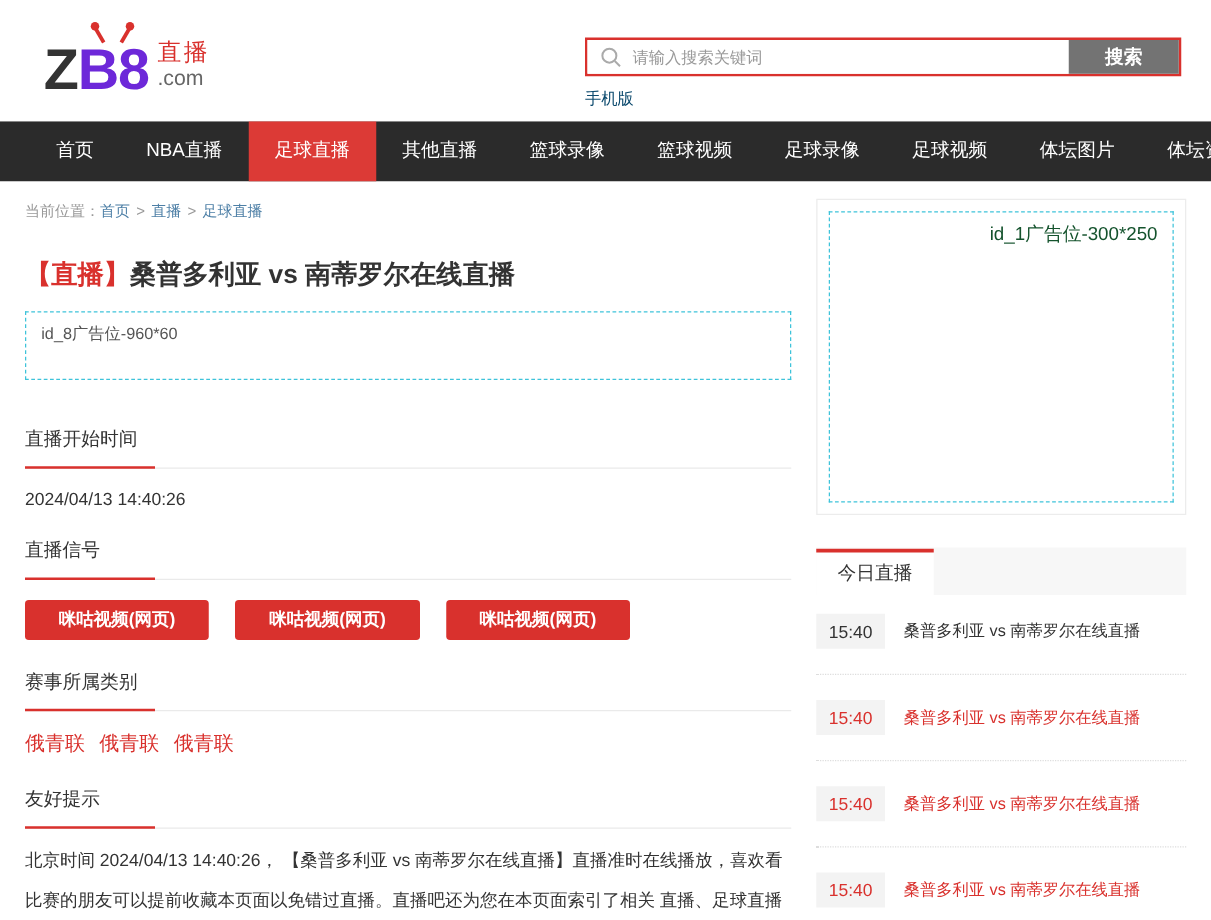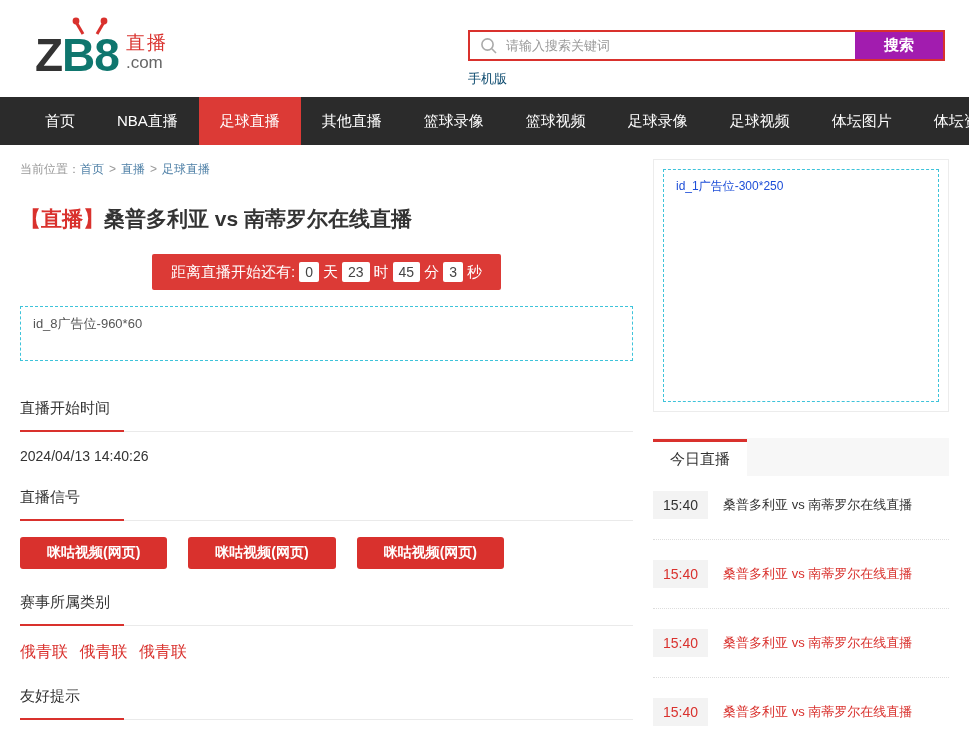--- a/index.html
+++ b/index.html
@@ -6,31 +6,31 @@
   html,body { background:#fff; }
   body {
     width:969px; height:736px; overflow:hidden; position:relative;
     font-family:"Liberation Sans","DejaVu Sans",sans-serif; color:#333;
   }
   
   .header { position:relative; height:97px; background:#fff; }
   .logo { position:absolute; left:35px; top:20px; display:flex; cursor:pointer; }
   .logo-text { font-size:46px; font-weight:bold; line-height:1; padding-top:12px; letter-spacing:-1px; position:relative; }
   .logo-z { color:#333; }
-  .logo-b8 { color:#0f766e; }
+  .logo-b8 { color:#6d28d9; }
   .antennas { position:absolute; left:36px; top:-3px; }
   .logo-right { margin-left:7px; padding-top:13px; }
   .logo-zhibo { color:#d9312d; font-size:19px; letter-spacing:2px; line-height:1.1; }
   .logo-com { color:#666; font-size:17px; line-height:1.1; }
   .search-area { position:absolute; left:468px; top:30px; width:477px; }
   .search-box { display:flex; align-items:center; border:2px solid #d9312d; height:31px; background:#fff; position:relative; }
   .search-icon { position:absolute; left:10px; top:5px; }
   .search-input { flex:1; height:100%; border:none; outline:none; padding:0 8px 0 36px; font-size:13px; color:#333; font-family:inherit; }
   .search-input::placeholder { color:#999; }
-  .search-btn { width:88px; height:100%; background:#a21caf; color:#fff; border:none; font-size:15px; font-weight:bold; cursor:pointer; font-family:inherit; }
+  .search-btn { width:88px; height:100%; background:#737373; color:#fff; border:none; font-size:15px; font-weight:bold; cursor:pointer; font-family:inherit; }
   .mobile-link { display:inline-block; margin-top:9px; color:#0c4a6e; font-size:13px; text-decoration:none; cursor:pointer; }
   
   .nav { height:48px; background:#2b2b2b; display:flex; padding-left:24px; }
   .nav-item { color:#fff; font-size:15px; line-height:48px; padding:0 21px; cursor:pointer; white-space:nowrap; }
   .nav-item.active { background:#dc3a36; }
   
   .content { display:flex; padding:0 20px; margin-top:14px; align-items:flex-start; }
   .left-col { flex:1; min-width:0; }
   .right-col { width:296px; margin-left:20px; flex-shrink:0; }
   
@@ -51,21 +51,21 @@
   .section-title { font-size:15px; color:#333; padding-bottom:13px; border-bottom:1px solid #eaeaea; position:relative; }
   .section-title::after { content:""; position:absolute; left:0; bottom:-1px; width:104px; height:2px; background:#d9312d; }
   .start-time-value { margin-top:16px; font-size:14px; color:#333; }
   .signal-buttons { margin-top:16px; display:flex; }
   .signal-btn { background:#d9312d; color:#fff; border:none; font-size:14px; font-weight:bold; padding:7px 27px; border-radius:3px; margin-right:21px; cursor:pointer; font-family:inherit; }
   .category-links { margin-top:16px; font-size:16px; }
   .category-link { color:#d9312d; margin-right:7px; cursor:pointer; text-decoration:none; }
   .notice-text { margin-top:9px; font-size:14px; color:#333; line-height:32px; }
   
   .side-ad-box { border:1px solid #ececec; padding:9px; }
-  .side-ad-inner { border:1px dashed #3ec3da; height:233px; padding:8px 12px; font-size:12px; color:#1d4ed8; }
+  .side-ad-inner { border:1px dashed #3ec3da; height:233px; padding:8px 12px; font-size:15px; color:#14532d;text-align:right; }
   .today-module { margin-top:26px; }
   .today-header { background:#f7f7f7; height:38px; display:flex;align-items:flex-end; }
   .today-tab { background:#fff; border-top:3px solid #d9312d; line-height:34px; padding:0 17px; font-size:15px; color:#333; cursor:pointer; }
   .today-item { display:flex; align-items:center; padding:20px 0; border-bottom:1px dotted #ddd; cursor:pointer; }
   .today-item:first-child { padding-top:15px; }
   .today-item:last-child { border-bottom:none; }
   .time-badge { background:#f3f3f3; font-size:14px; color:#333; padding:6px 10px; margin-right:15px; }
   .item-title { font-size:13px; color:#333; }
   .today-item.hot .time-badge, .today-item.hot .item-title { color:#d9312d; }
 </style>
@@ -115,33 +115,20 @@
 
 <div class="content">
   <div class="left-col">
 
     <div class="breadcrumb">
       <span>当前位置：</span><span class="crumb-link">首页</span><span class="crumb-sep">&gt;</span><span class="crumb-link">直播</span><span class="crumb-sep">&gt;</span><span class="crumb-link">足球直播</span>
     </div>
 
     <h1 class="match-title"><span class="title-tag">【直播】</span><span>桑普多利亚 vs 南蒂罗尔在线直播</span></h1>
 
-    <div class="countdown-wrap">
-      <div class="countdown">
-        <span>距离直播开始还有:</span>
-        <span class="count-box">0</span>
-          <span>天</span>
-        <span class="count-box">23</span>
-          <span>时</span>
-        <span class="count-box">45</span>
-          <span>分</span>
-        <span class="count-box">3</span>
-          <span>秒</span>
-      </div>
-    </div>
 
     <div class="ad-banner">id_8广告位-960*60</div>
 
     <div class="section first">
       <div class="section-title">直播开始时间</div>
       <div class="start-time-value">2024/04/13 14:40:26</div>
     </div>
 
     <div class="section">
       <div class="section-title">直播信号</div>

